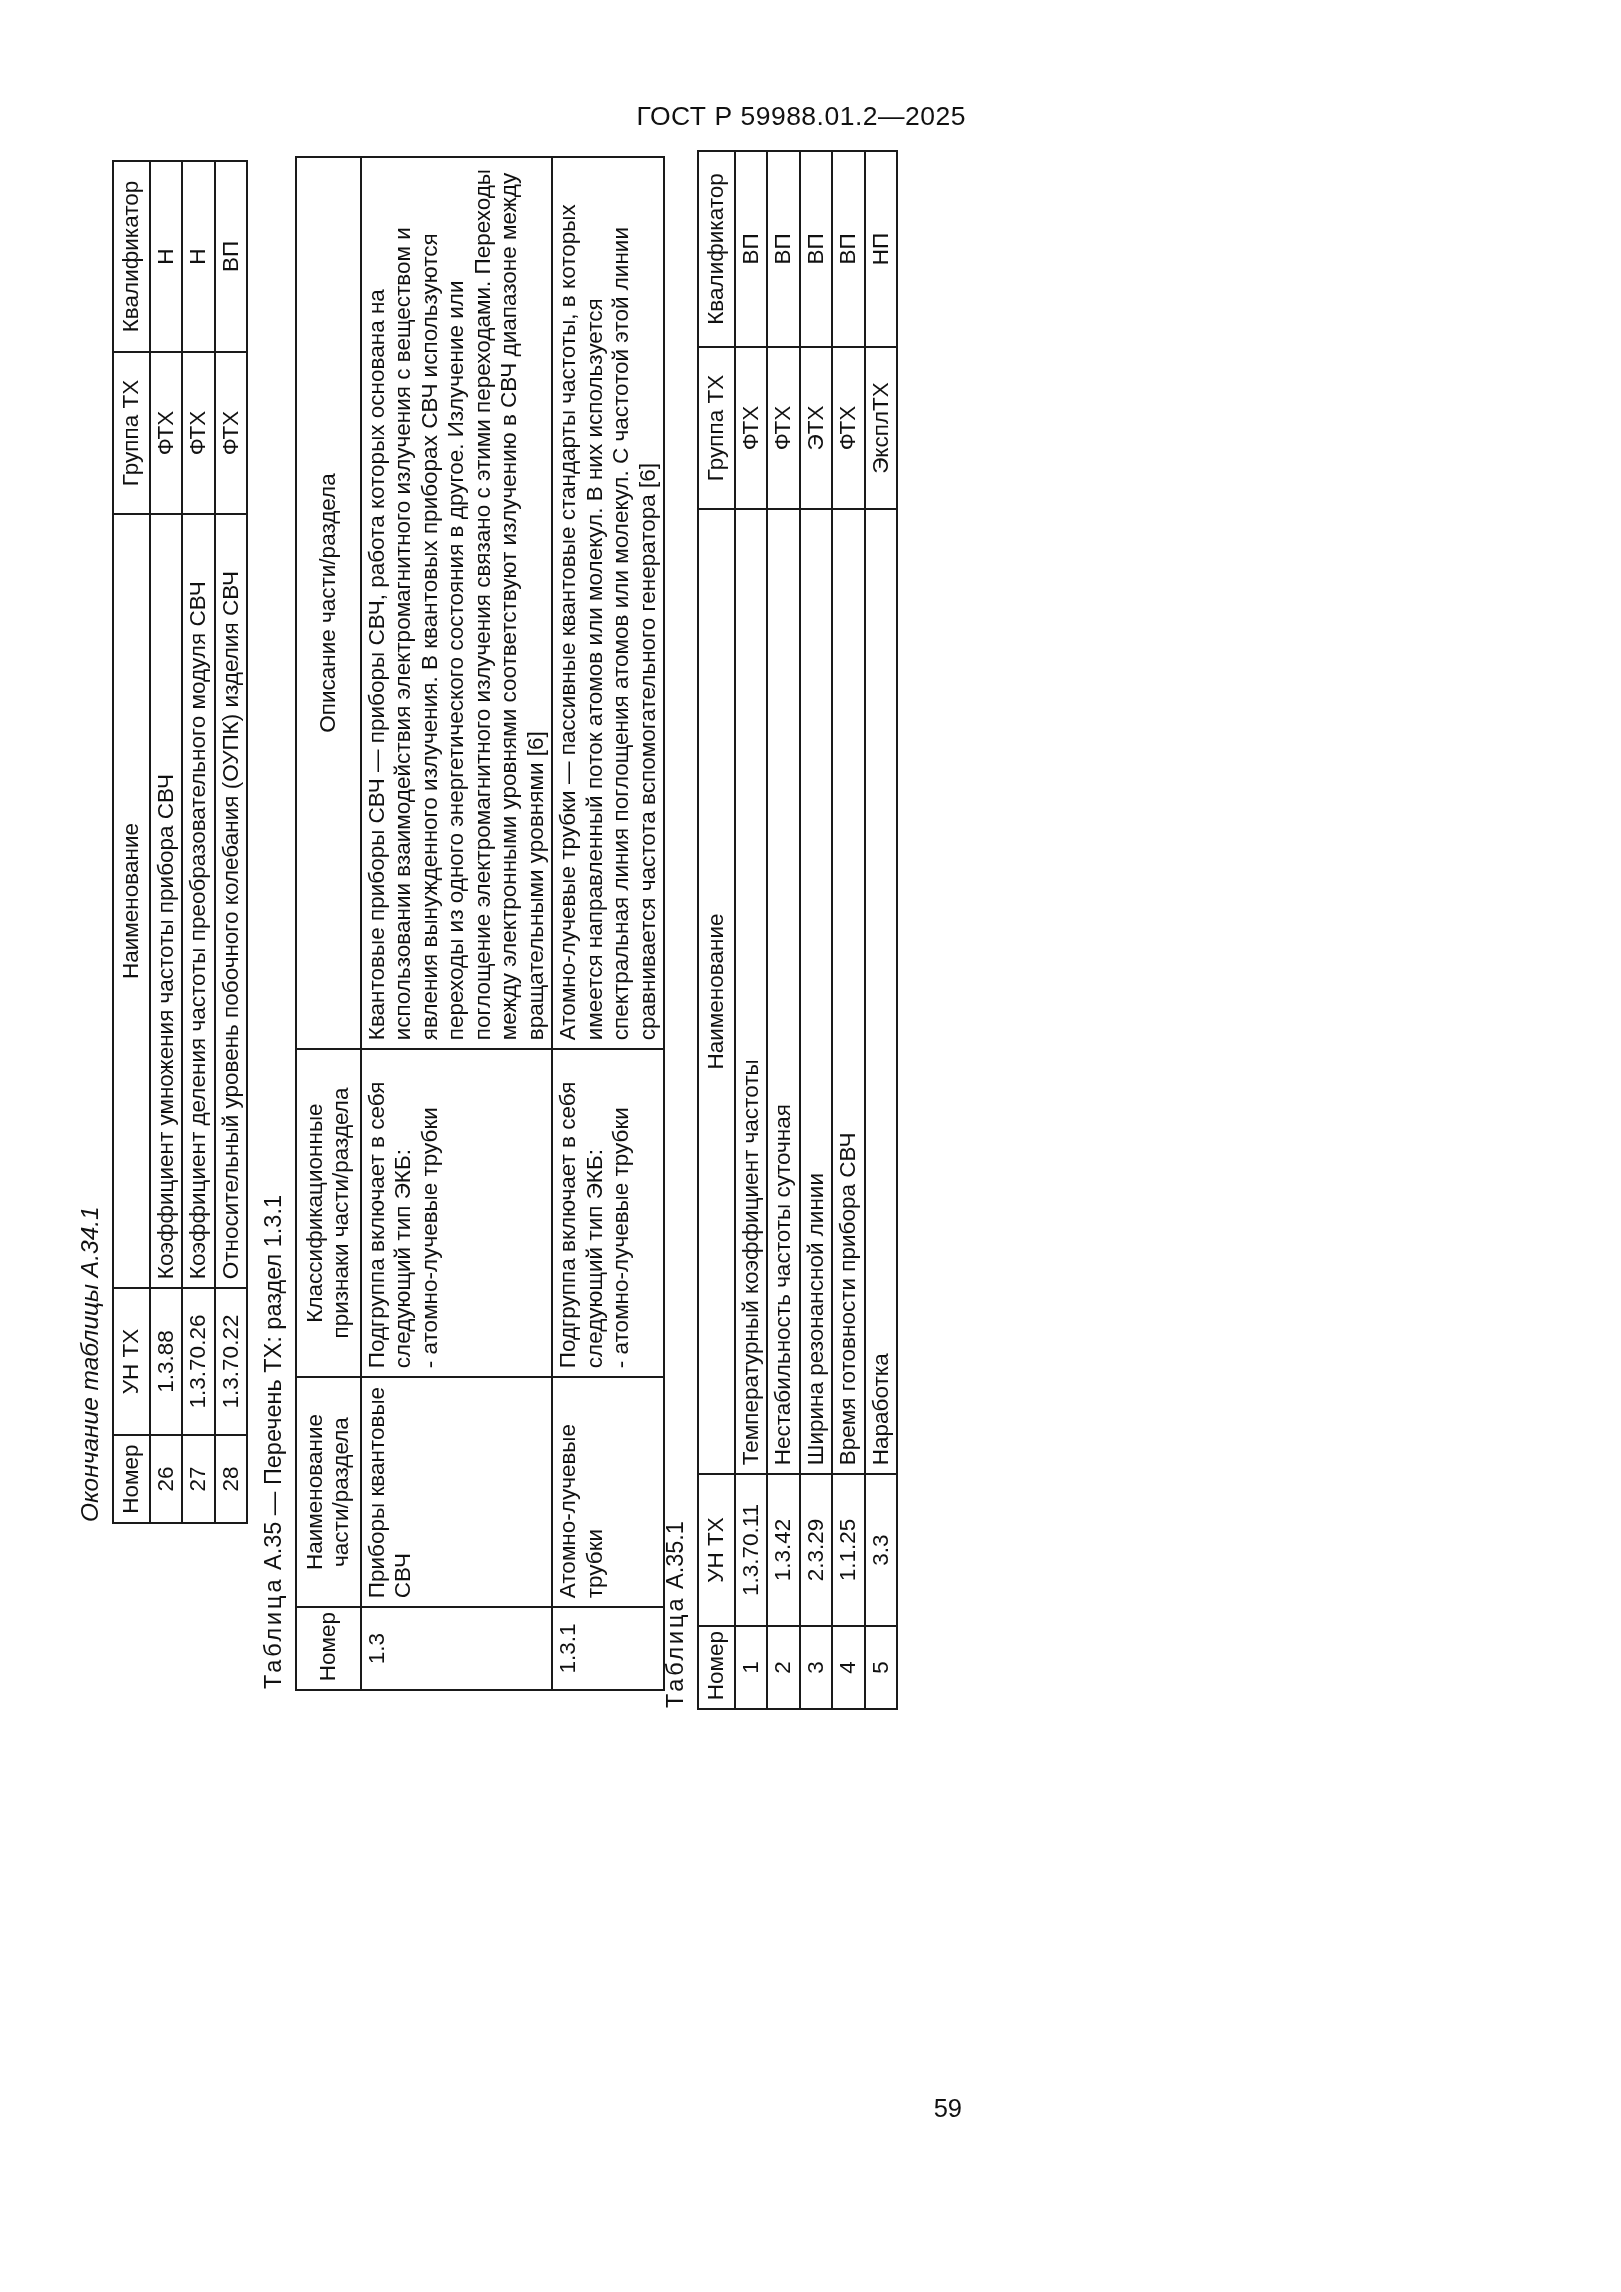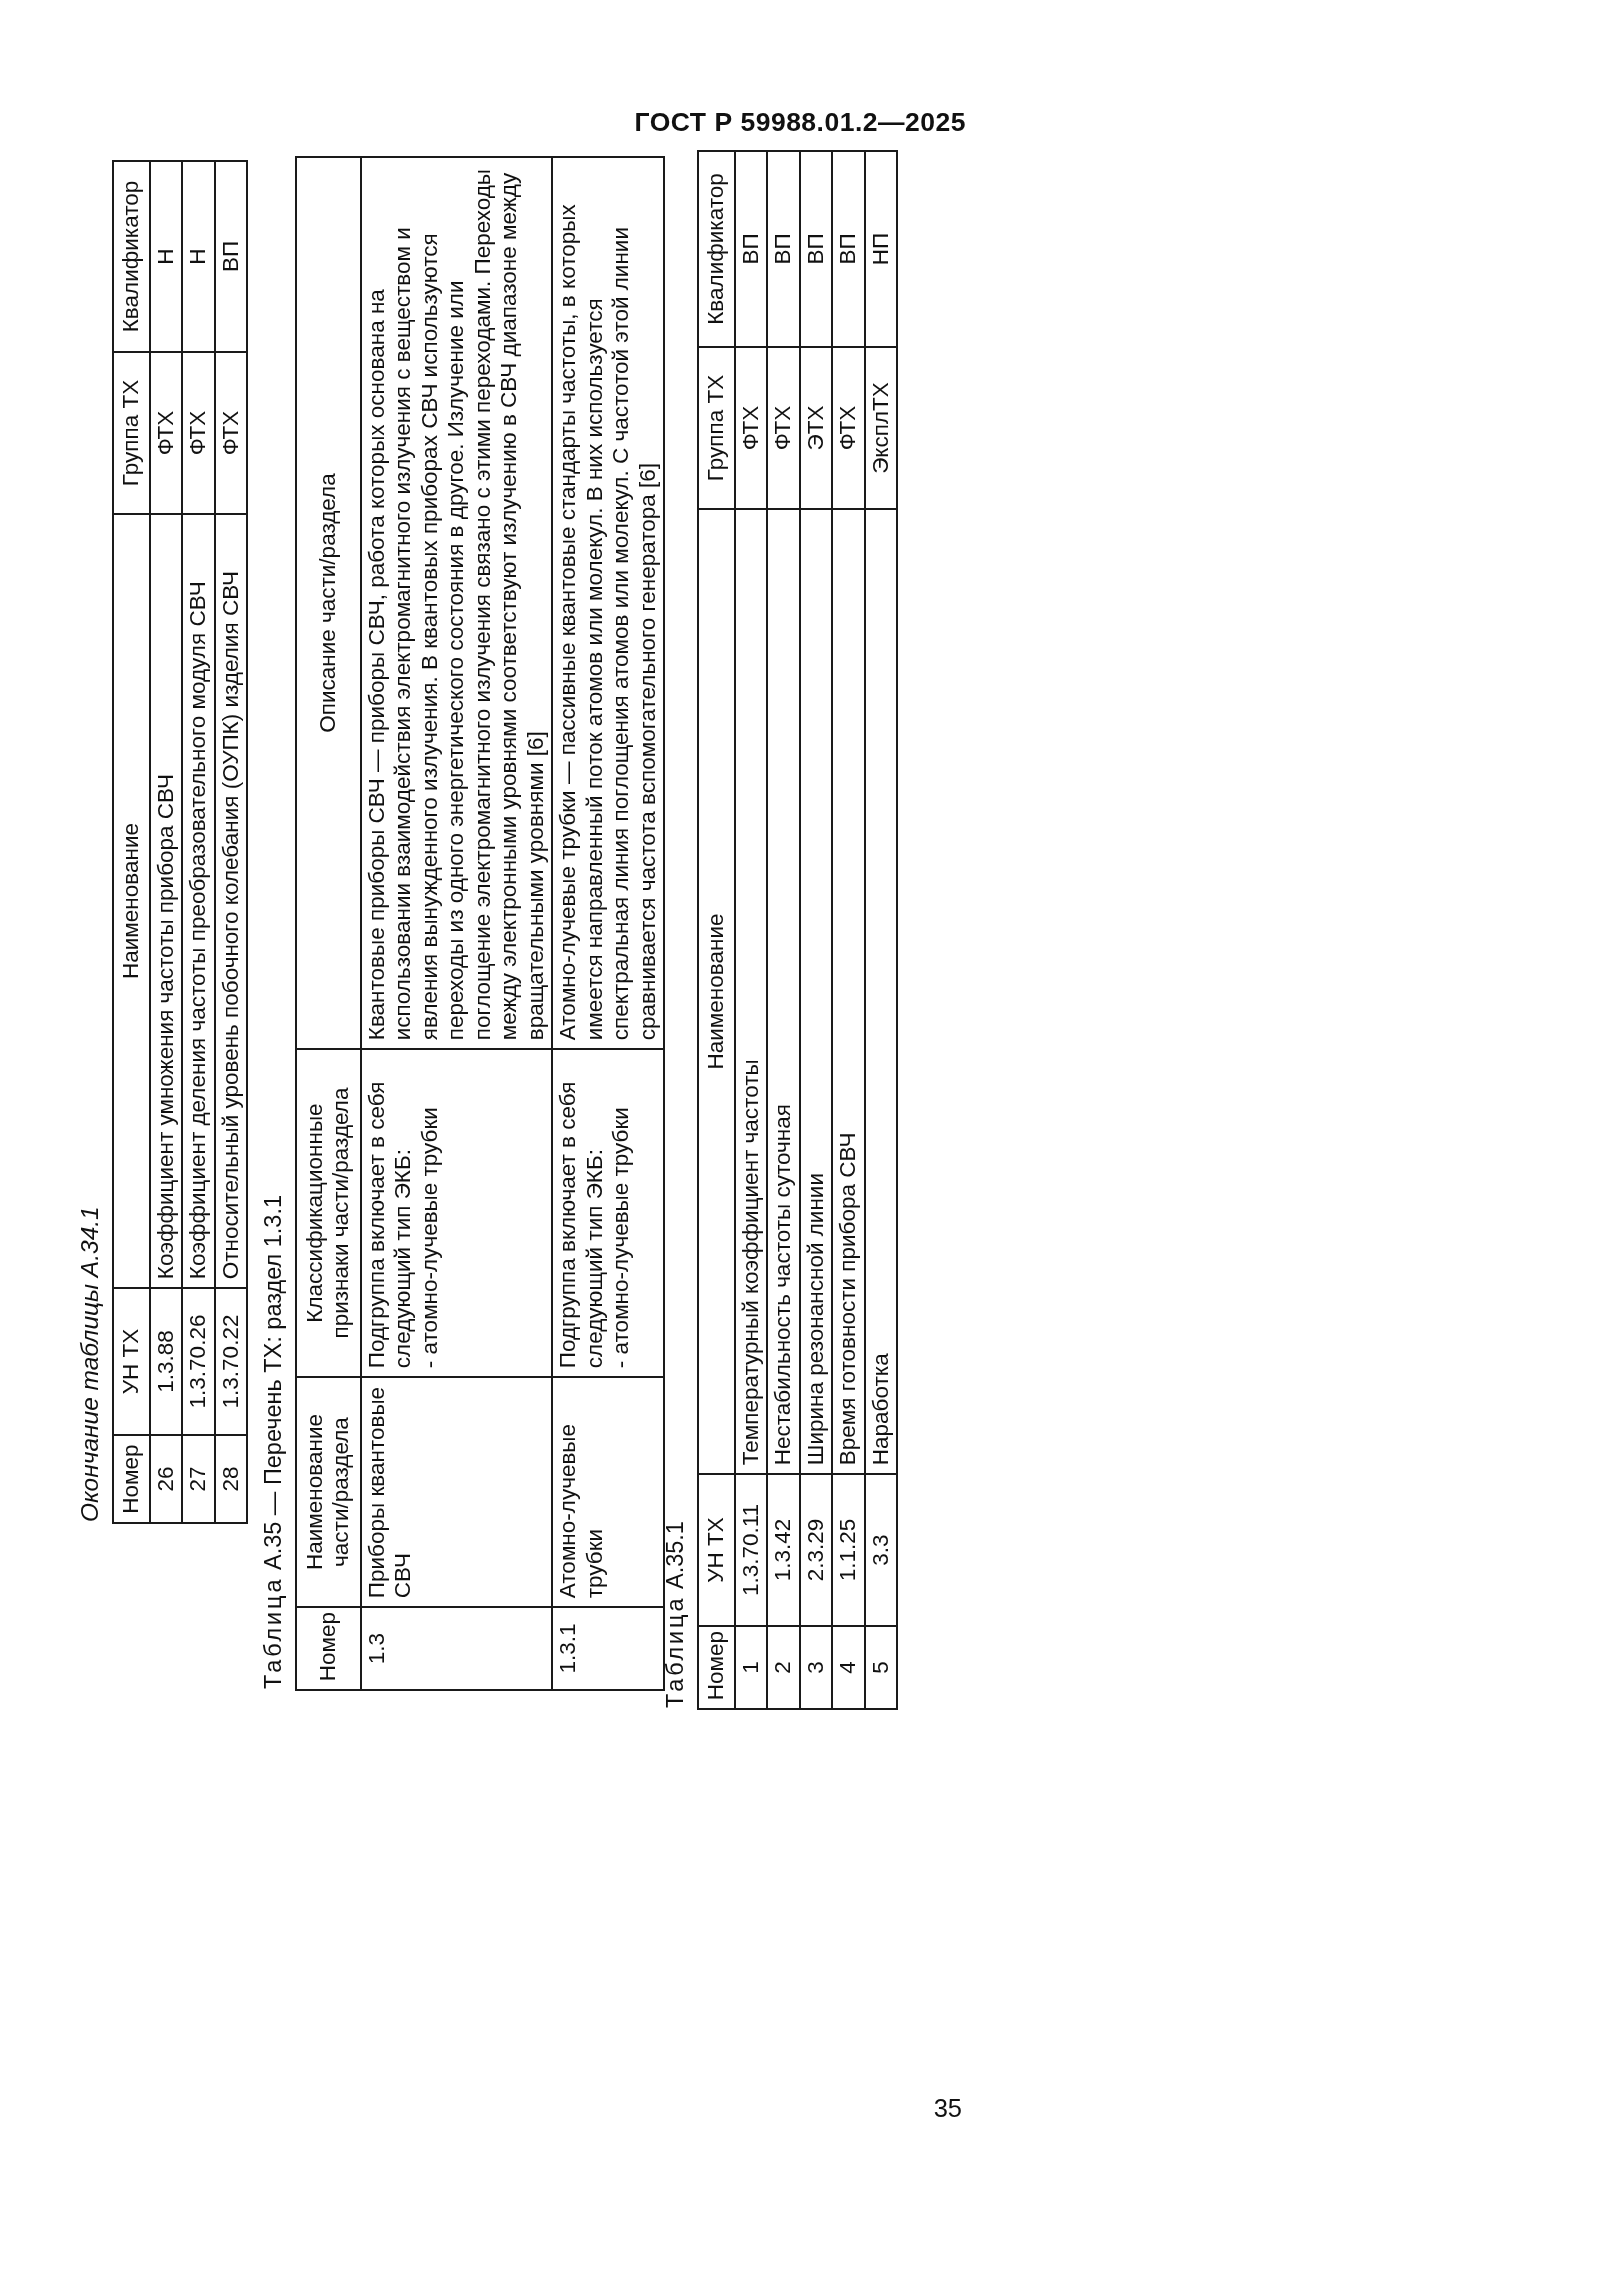--- a/index.html
+++ b/index.html
@@ -3,22 +3,22 @@
 <meta charset="utf-8">
 <style>
   * { margin:0; padding:0; box-sizing:border-box; }
   html,body { background:#e9e9e9; }
   body { font-family:"Liberation Sans","DejaVu Sans",sans-serif; color:#111; }
   .page {
     position:relative; width:1621px; height:2293px; background:#ffffff;
     overflow:hidden; margin:0 auto;
   }
   .page-header {
-    position:absolute; top:107px; right:655px;
-    font-size:26.5px; font-weight:bold; letter-spacing:0.5px;
+    position:absolute; top:101px; right:655px;
+    font-size:26.5px; font-weight:normal; letter-spacing:0.5px;
   }
   .page-number {
     position:absolute; top:2094px; right:659px; font-size:25.5px;
   }
   
   .rot-wrap { position:absolute; }
   .rot-inner { position:absolute; top:0; left:0; transform-origin:0 0; }
 
   .tbl-caption { font-size:23.5px; margin:0 0 7.8px 2px; white-space:nowrap; }
   .tbl-caption.italic { font-style:italic; font-size:24.5px; }
@@ -197,16 +197,16 @@
             <td class="c">3.3</td>
             <td class="l">Наработка</td>
             <td class="c">ЭксплТХ</td>
             <td class="c">НП</td>
           </tr>
         </tbody>
       </table>
     </div>
   </div>
 
-  <div class="page-number">35</div>
+  <div class="page-number">59</div>
 
 </div>
 
 
 </body></html>

